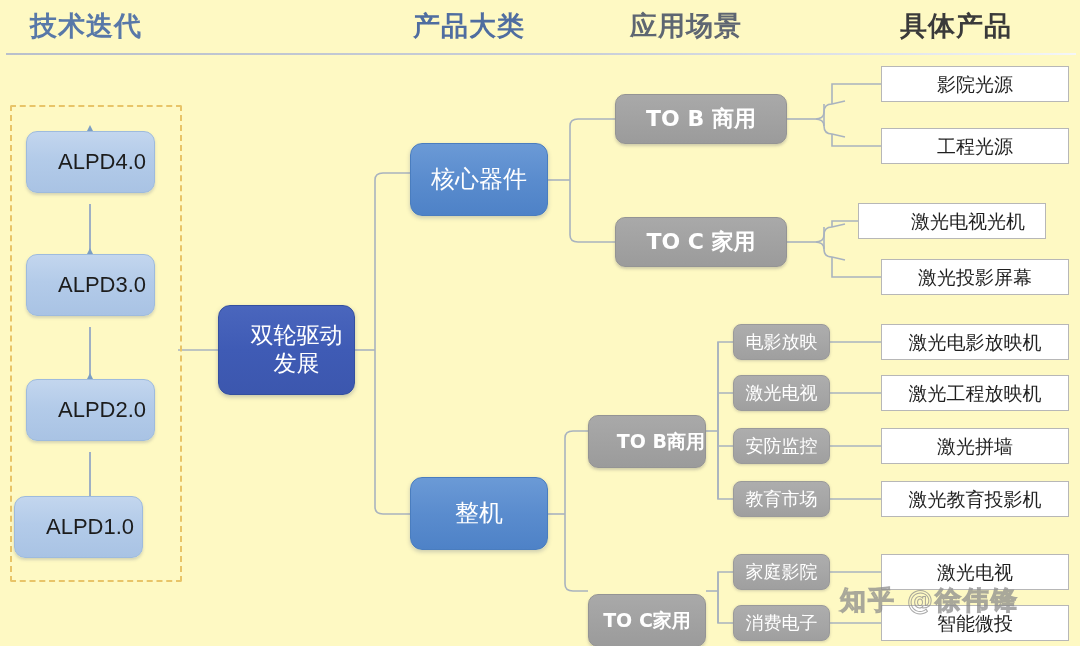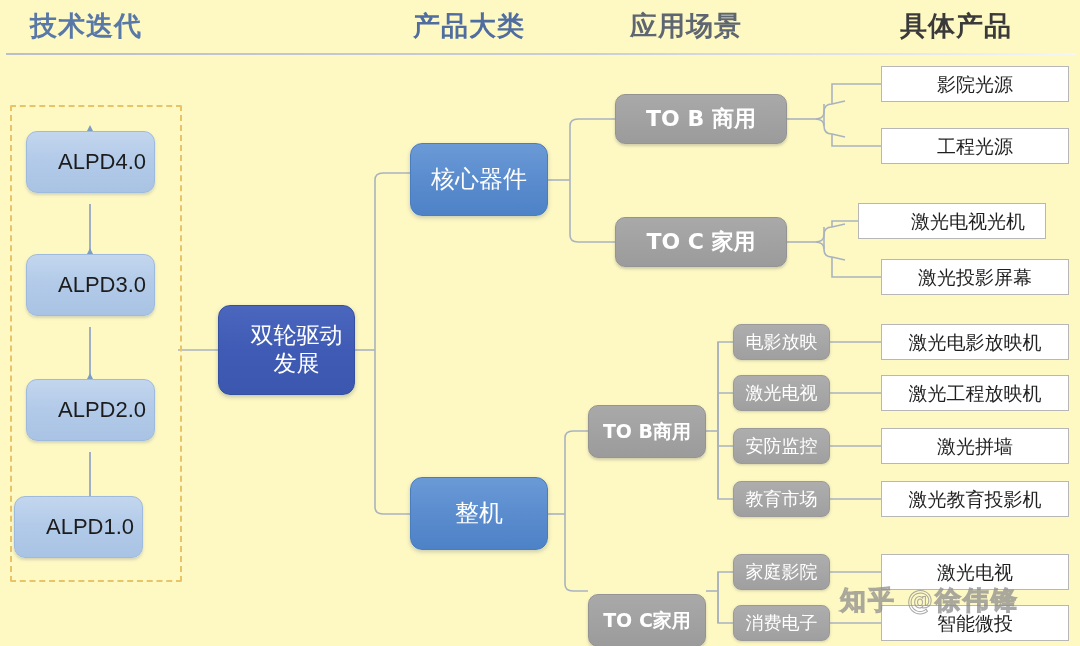--- a/index.html
+++ b/index.html
@@ -257,21 +257,21 @@
   <div class="node node-category" style="left:410px; top:477px; width:138px; height:73px;">
     <span>整机</span>
   </div>
 
   <div class="node node-gray" style="left:615px; top:94px; width:172px; height:50px;">
     <span>TO B 商用</span>
   </div>
   <div class="node node-gray" style="left:615px; top:217px; width:172px; height:50px;">
     <span>TO C 家用</span>
   </div>
-  <div class="node node-gray" style="left:588px; top:405px; width:118px; height:53px; font-size:19px;">
+  <div class="node node-gray" style="left:588px; top:415px; width:118px; height:53px; font-size:19px;justify-content:flex-end;">
     <span>TO  B商用</span>
   </div>
   <div class="node node-gray" style="left:588px; top:565px; width:118px; height:53px; font-size:19px;margin-top:29px;">
     <span>TO  C家用</span>
   </div>
 
   <div class="node node-scenario" style="left:733px; top:324px; width:97px; height:36px;">
     <span>电影放映</span>
   </div>
   <div class="node node-scenario" style="left:733px; top:375px; width:97px; height:36px;">

